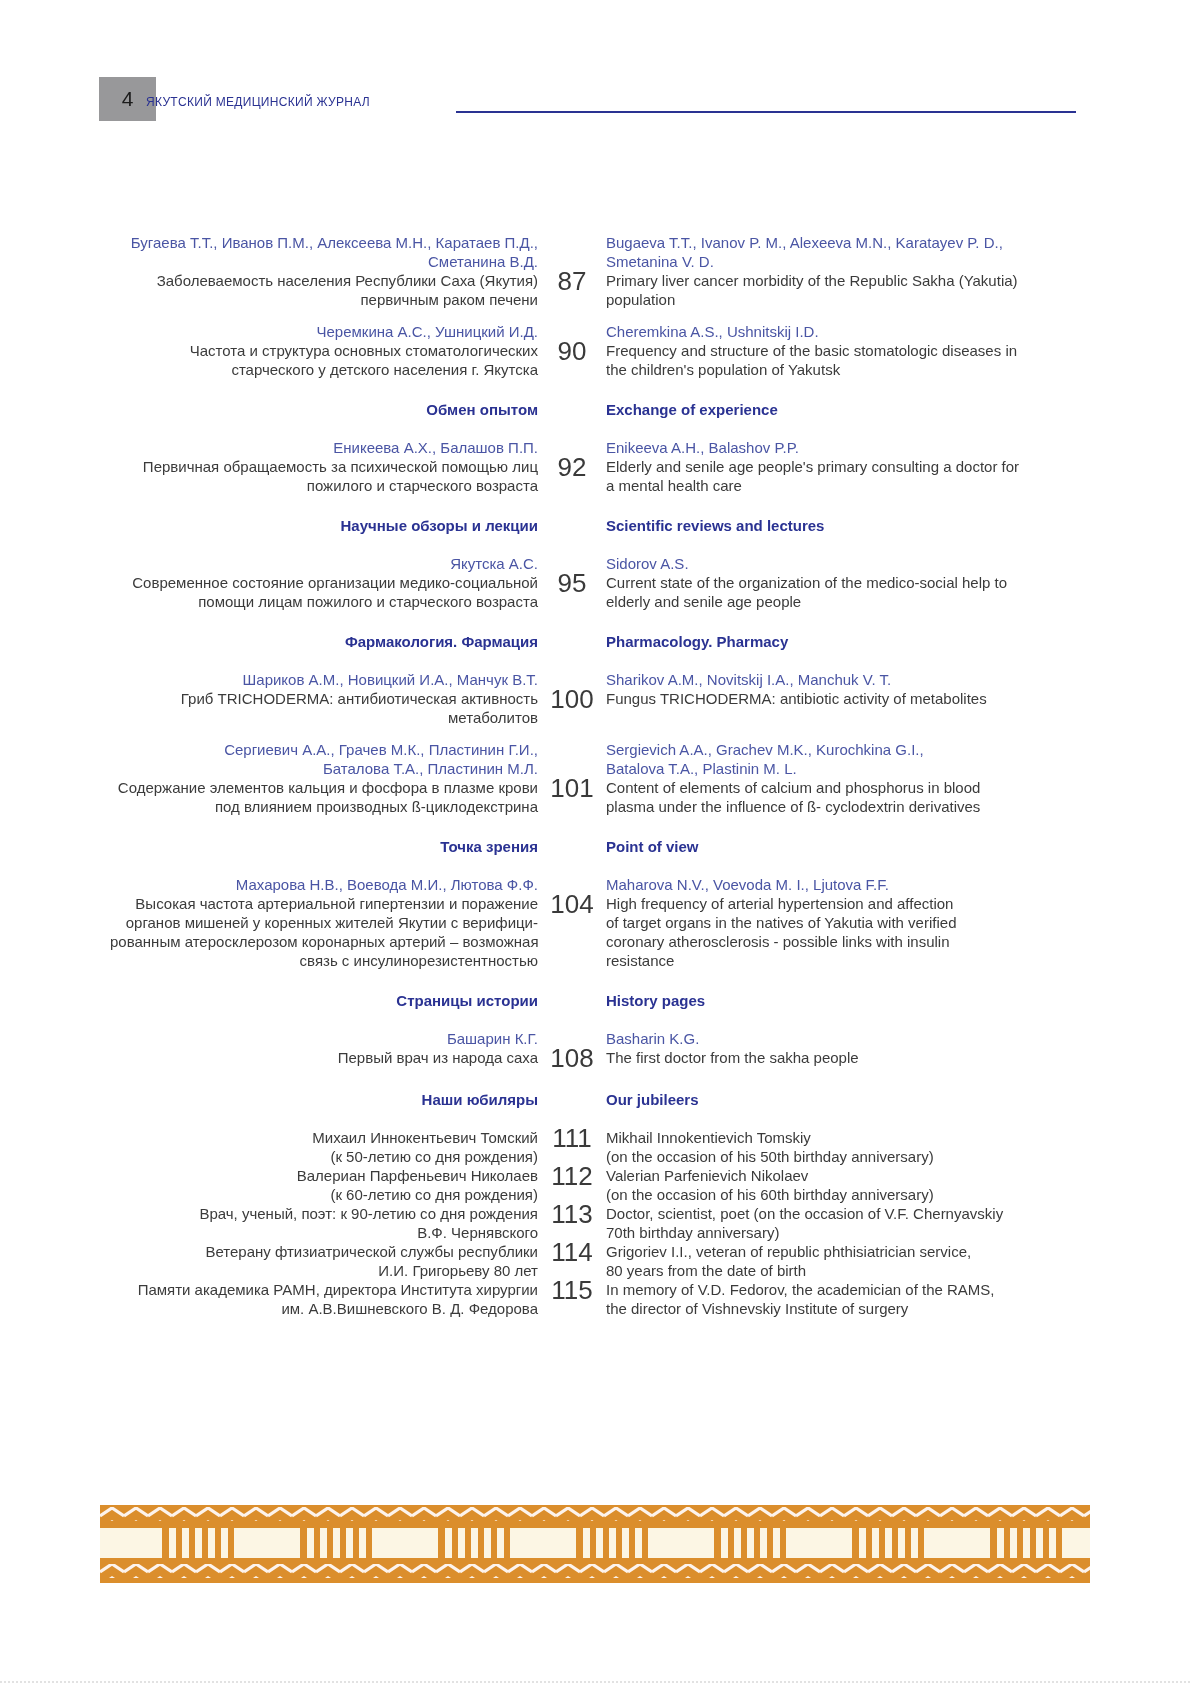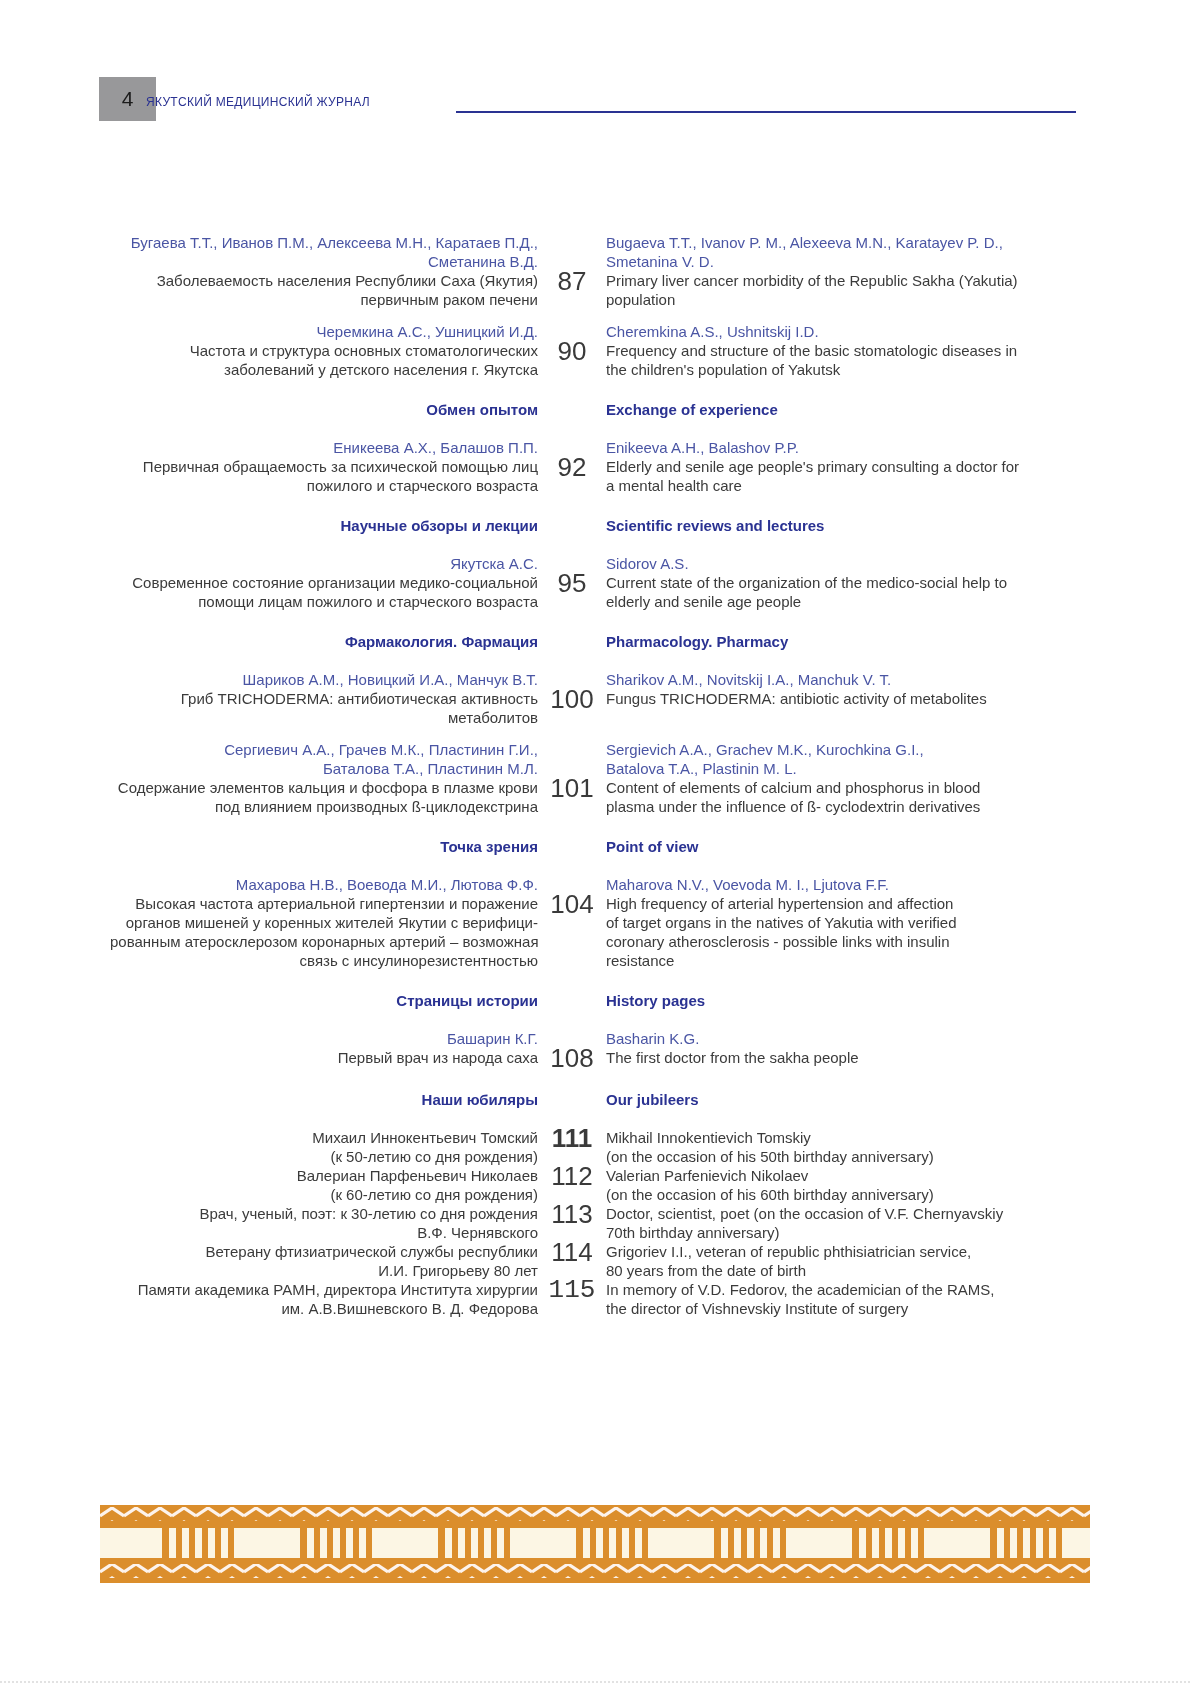--- a/index.html
+++ b/index.html
@@ -81,21 +81,21 @@
         </div>
       </div>
     </div>
     <div class="row entry">
       <div class="ru-cell">
         <div class="authors">
           <div class="line">Черемкина А.С., Ушницкий И.Д.</div>
         </div>
         <div class="title">
           <div class="line">Частота и структура основных стоматологических</div>
-          <div class="line">заболеваний у детского населения г. Якутска</div>
+          <div class="line">старческого у детского населения г. Якутска</div>
         </div>
       </div>
       <div class="num-cell" style="padding-top: 19px;">90</div>
       <div class="en-cell">
         <div class="authors">
           <div class="line">Cheremkina A.S., Ushnitskij I.D.</div>
         </div>
         <div class="title">
           <div class="line">Frequency and structure of the basic stomatologic diseases in</div>
           <div class="line">the children's population of Yakutsk</div>
@@ -262,21 +262,21 @@
       <div class="en-cell sec">Our jubileers</div>
     </div>
     <div class="row entry compact">
       <div class="ru-cell">
         <div class="authors"></div>
         <div class="title">
           <div class="line">Михаил Иннокентьевич Томский</div>
           <div class="line">(к  50-летию со дня рождения)</div>
         </div>
       </div>
-      <div class="num-cell" style="padding-top: 0px; font-weight: bold;">111</div>
+      <div class="num-cell" style="padding-top: 0px;">111</div>
       <div class="en-cell">
         <div class="authors"></div>
         <div class="title">
           <div class="line">Mikhail Innokentievich Tomskiy</div>
           <div class="line">(on the occasion of his 50th birthday anniversary)</div>
         </div>
       </div>
     </div>
     <div class="row entry compact">
       <div class="ru-cell">
@@ -292,21 +292,21 @@
         <div class="title">
           <div class="line">Valerian Parfenievich Nikolaev</div>
           <div class="line">(on the occasion of his 60th birthday anniversary)</div>
         </div>
       </div>
     </div>
     <div class="row entry compact">
       <div class="ru-cell">
         <div class="authors"></div>
         <div class="title">
-          <div class="line">Врач, ученый, поэт:  к 30-летию со дня рождения</div>
+          <div class="line">Врач, ученый, поэт:  к 90-летию со дня рождения</div>
           <div class="line">В.Ф. Чернявского</div>
         </div>
       </div>
       <div class="num-cell" style="padding-top: 0px;">113</div>
       <div class="en-cell">
         <div class="authors"></div>
         <div class="title">
           <div class="line">Doctor, scientist, poet (on the occasion of V.F. Chernyavskiy</div>
           <div class="line">70th birthday anniversary)</div>
         </div>
@@ -330,21 +330,21 @@
       </div>
     </div>
     <div class="row entry compact">
       <div class="ru-cell">
         <div class="authors"></div>
         <div class="title">
           <div class="line">Памяти академика РАМН, директора Института хирургии</div>
           <div class="line">им. А.В.Вишневского В. Д. Федорова</div>
         </div>
       </div>
-      <div class="num-cell" style="padding-top: 0px; font-family: Liberation Mono, monospace;">115</div>
+      <div class="num-cell" style="padding-top: 0px;">115</div>
       <div class="en-cell">
         <div class="authors"></div>
         <div class="title">
           <div class="line">In memory of V.D. Fedorov, the academician of the RAMS,</div>
           <div class="line">the director of Vishnevskiy Institute of surgery</div>
         </div>
       </div>
     </div>
   </div>
 

